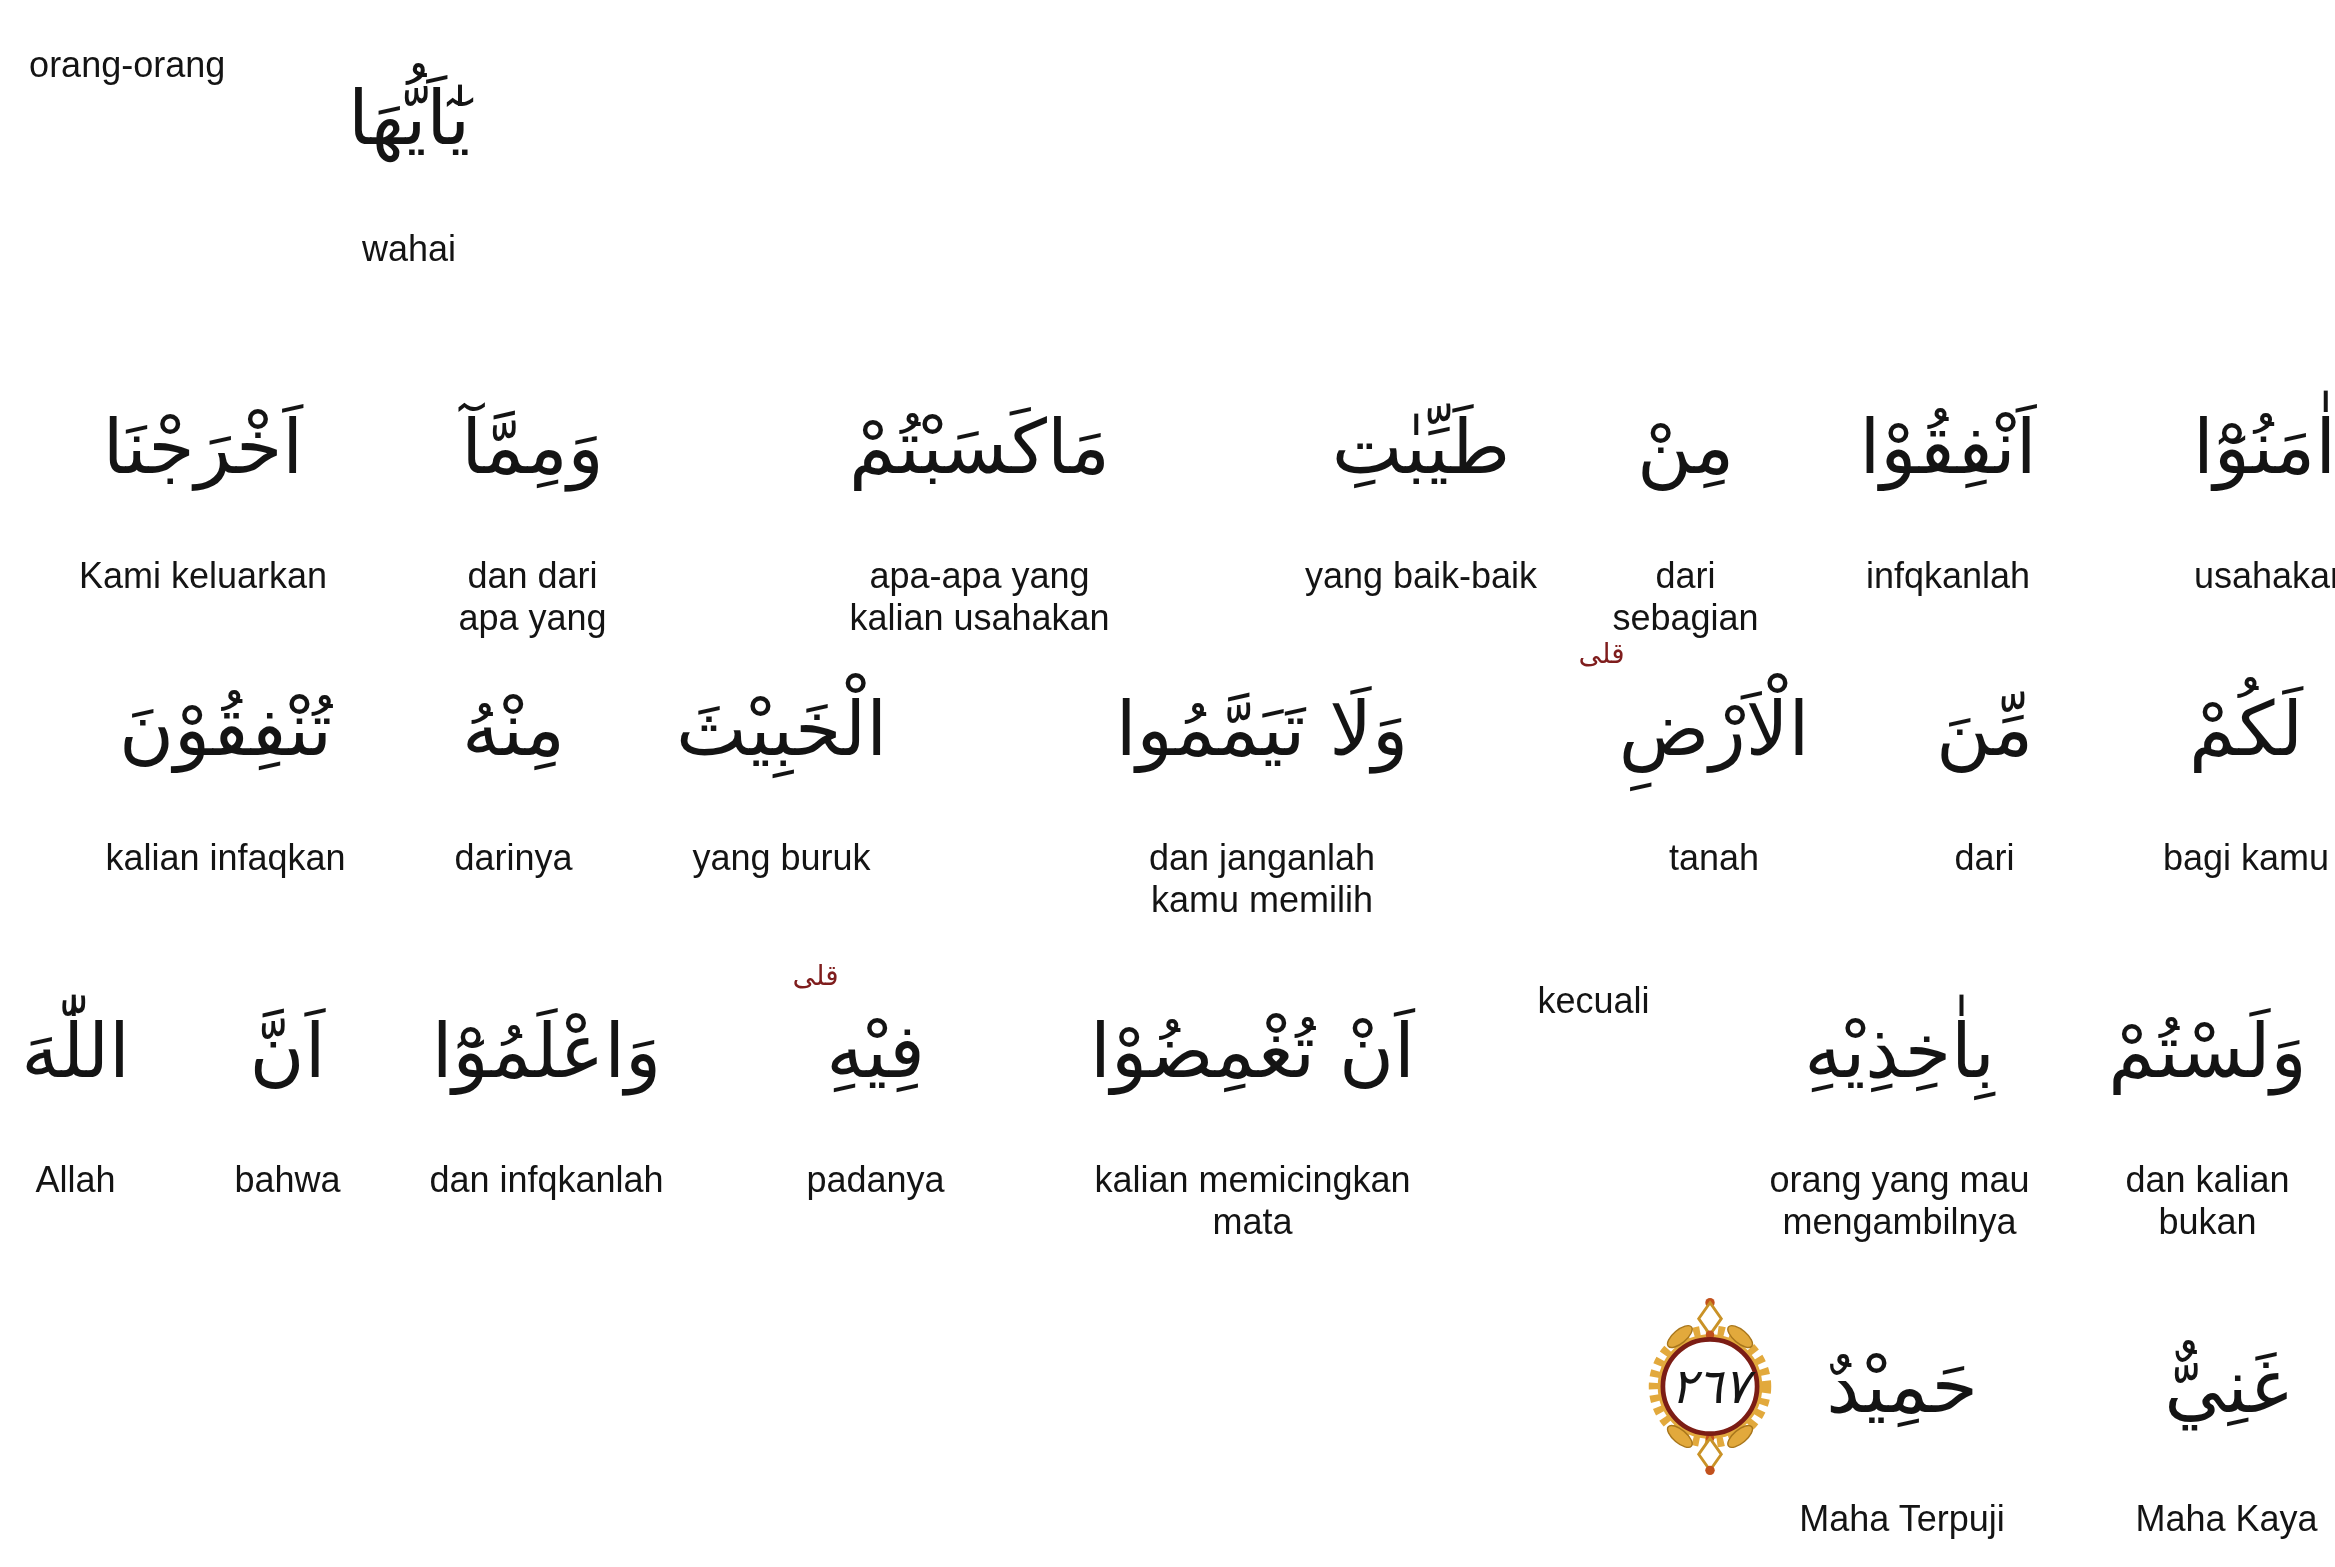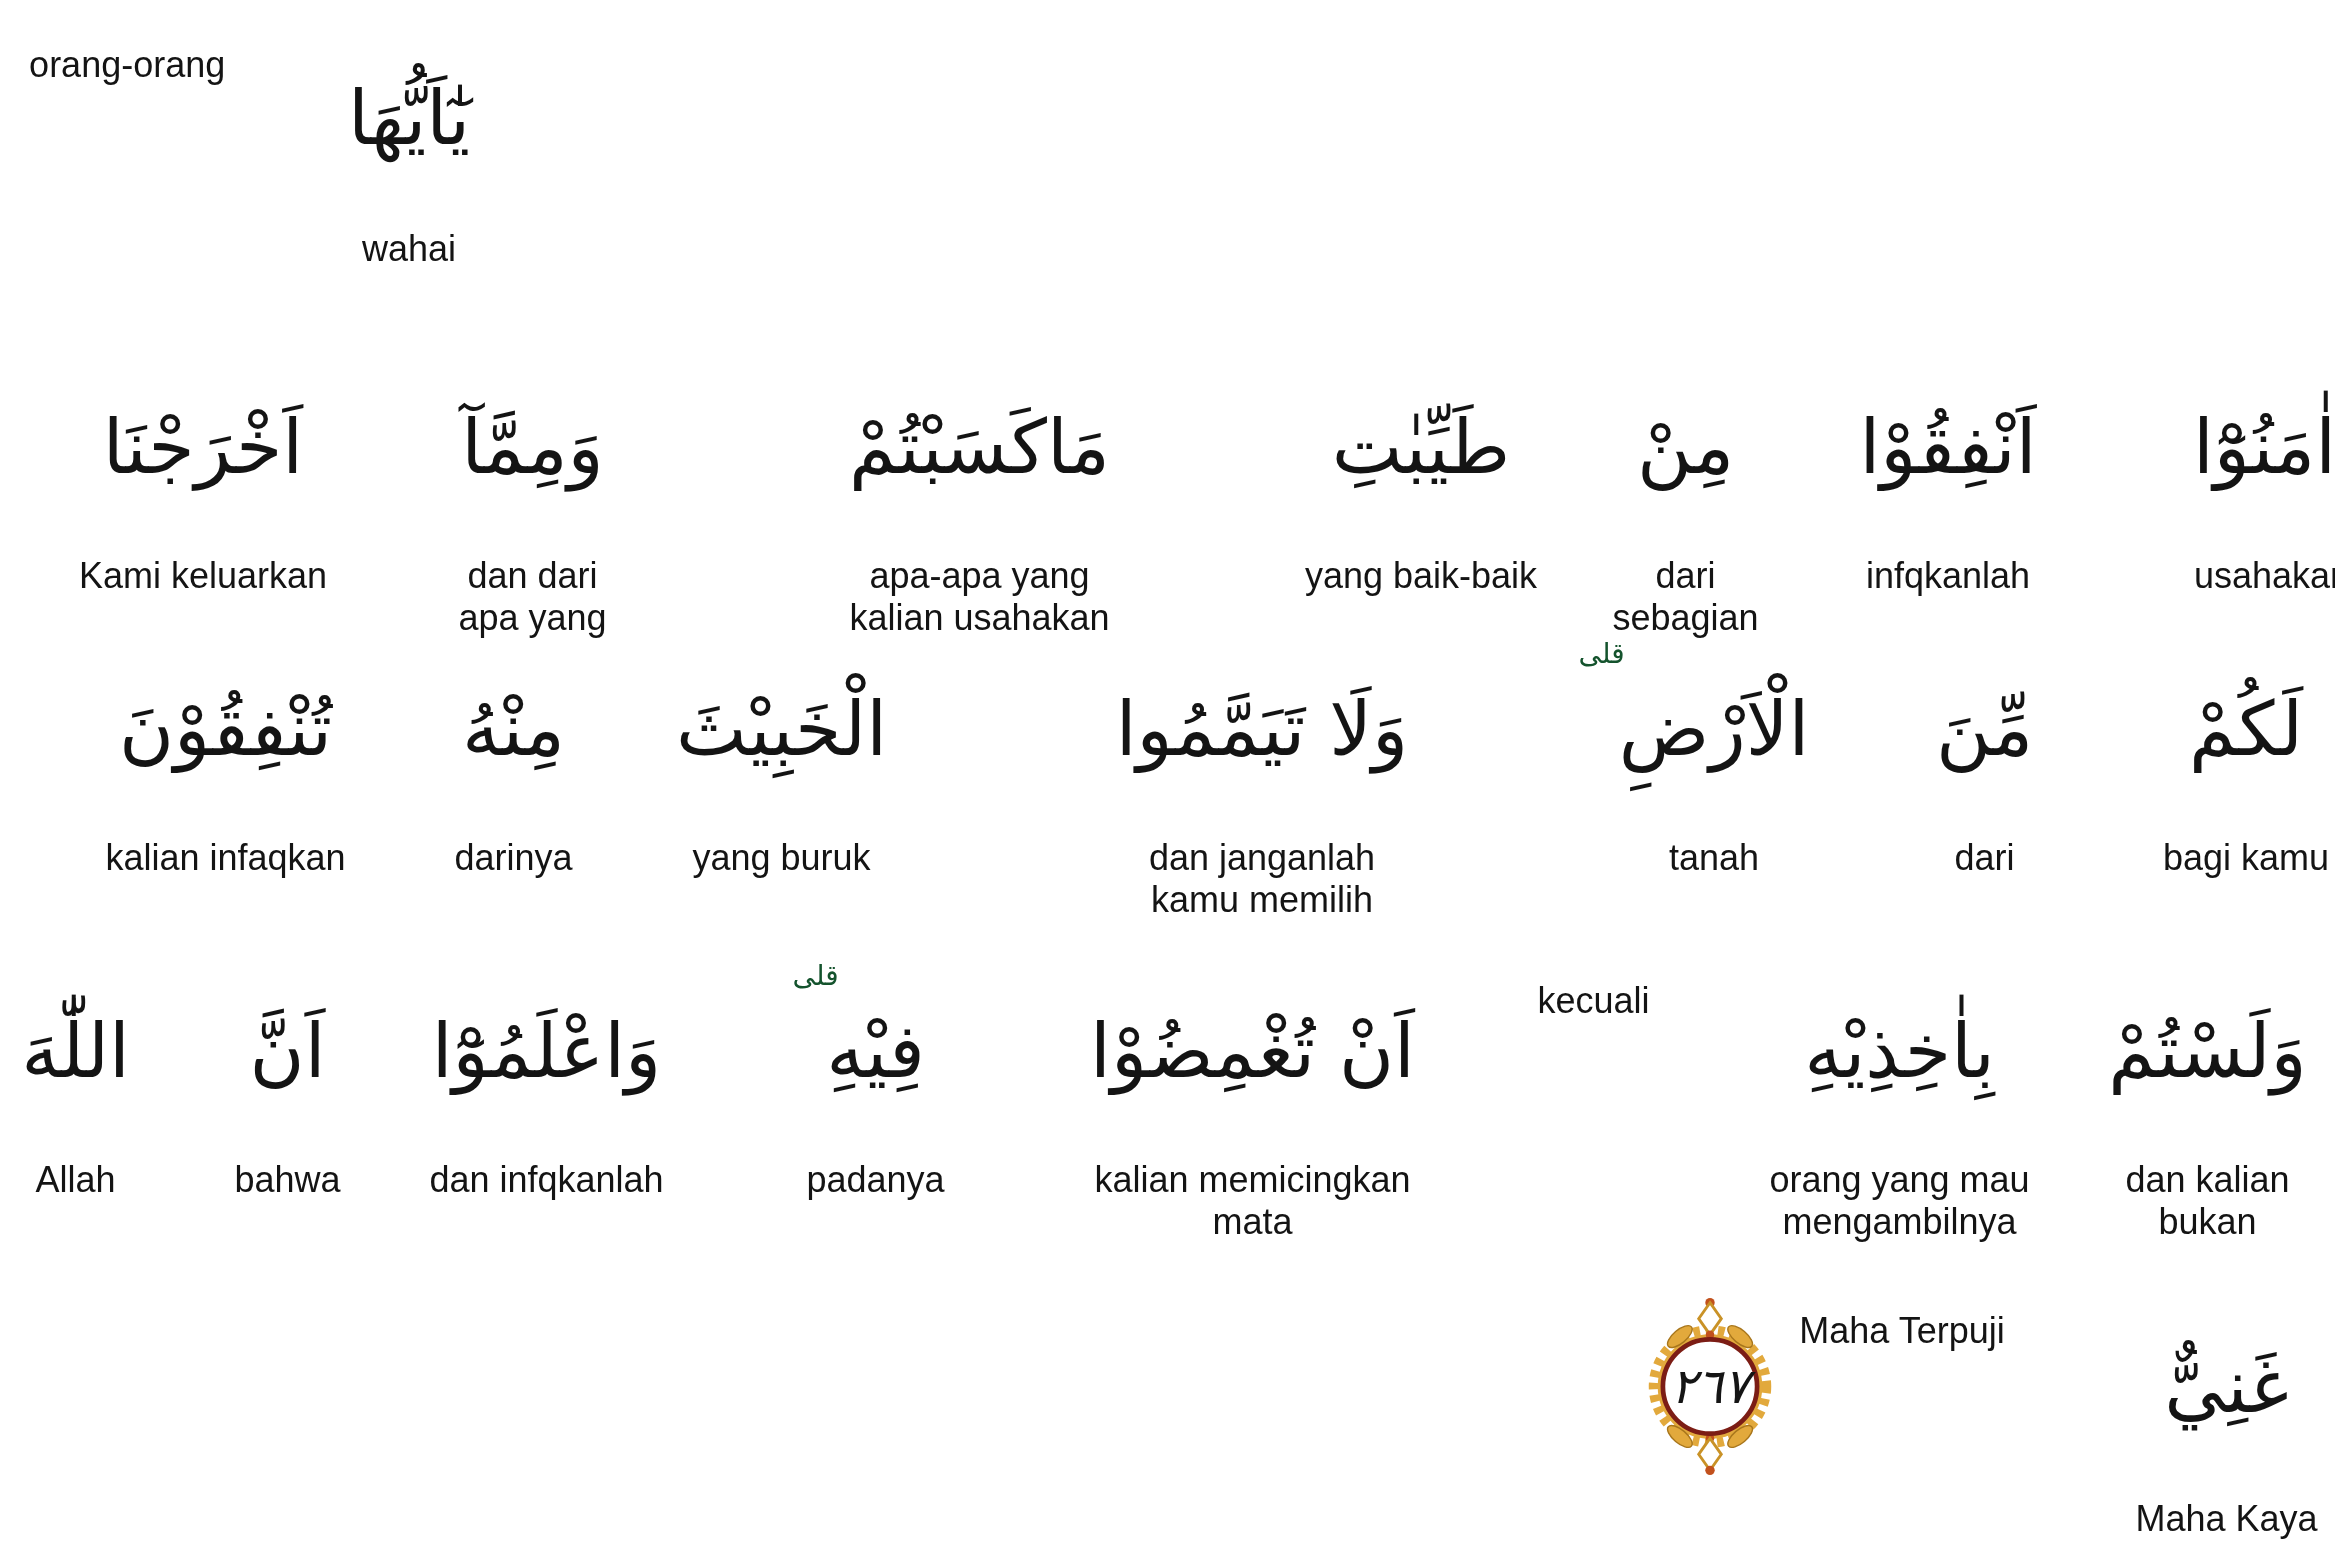--- a/index.html
+++ b/index.html
@@ -32,21 +32,21 @@
     font-size:36px;
     line-height:1.18;
     white-space:pre-line;
     color:#141414;
   }
   .stop-mark{
     position:absolute;
     top:0px;left:5.6px;
     font-size:28px;
     line-height:1;
-    color:#14532d;
+    color:#7f1d1d;
   }
   .medallion-cell .ar{height:188px;font-style:italic;}
   svg text{font-family:"DejaVu Sans",sans-serif;}
 </style>
 </head>
 <body>
 
 <div class="canvas">
 
   <div class="row row1" style="top:26px">
@@ -167,20 +167,21 @@
       <div class="id">Allah</div>
     </div>
   </div>
 
   <div class="row row5" style="top:1292px">
     <div class="cell" style="left:2119px;width:215px">
       <div class="ar">غَنِيٌّ</div>
       <div class="id">Maha Kaya</div>
     </div>
     <div class="cell" style="left:1776px;width:252px">
+      <div class="ar">حَمِيْدٌ</div>
       <div class="id">Maha Terpuji</div>
     </div>
     <div class="cell medallion-cell" style="left:1644px;width:132px">
       <div class="ar">
         <svg width="132" height="179" viewBox="0 0 140 190" aria-hidden="true" style="font-size:80px">
 
           <circle cx="70" cy="95" r="59" fill="none" stroke="#E2A93C" stroke-width="12" stroke-dasharray="7 6"></circle>
           <circle cx="70" cy="95" r="53.5" fill="none" stroke="#E2A93C" stroke-width="4"></circle>
 
           <ellipse cx="38" cy="42" rx="16" ry="7" fill="#E2A93C" stroke="#A8761C" stroke-width="1.5" transform="rotate(-40 38 42)"></ellipse>

